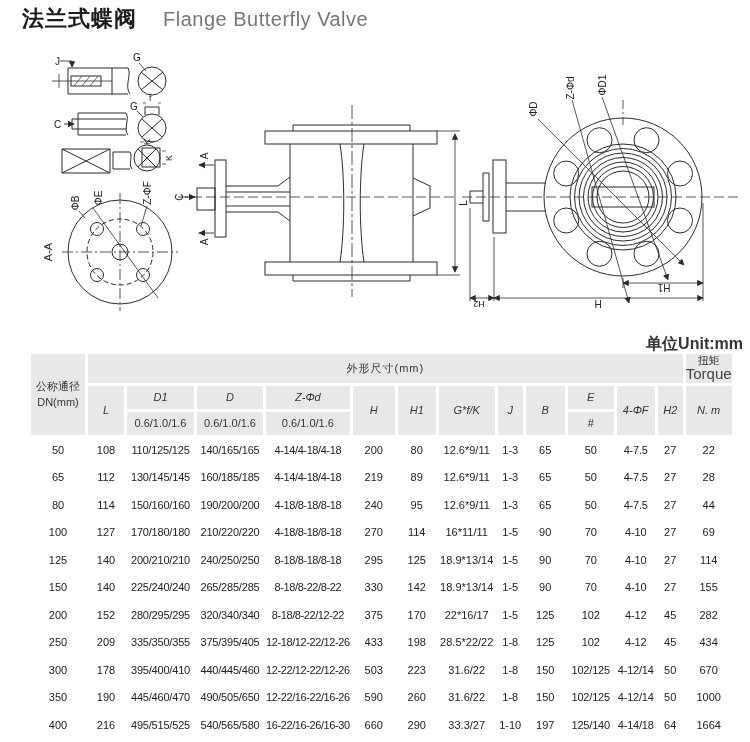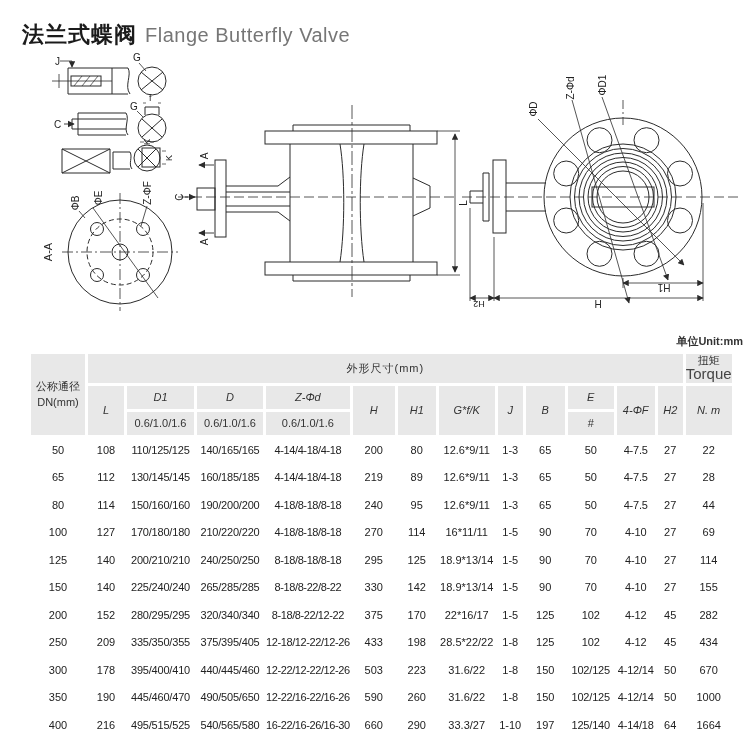--- a/index.html
+++ b/index.html
@@ -1,23 +1,23 @@
 <!DOCTYPE html>
 <html><head>
 <meta charset="utf-8">
 <style>
   html,body{margin:0;padding:0;background:#fff;}
   body{width:750px;height:742px;position:relative;overflow:hidden;
        font-family:"Liberation Sans","DejaVu Sans",sans-serif;color:#222;}
-  .page-title{position:absolute;left:22px;top:20px;display:flex;align-items:baseline;gap:8px;white-space:nowrap;}
+  .page-title{position:absolute;left:22px;top:4px;display:flex;align-items:baseline;gap:26px;white-space:nowrap;}
   .page-title .zh{font-size:22px;font-weight:bold;color:#1b1b1b;letter-spacing:1px;}
   .page-title .en{font-size:20px;font-weight:400;color:#767676;letter-spacing:.5px;}
   svg.drawing{position:absolute;left:0;top:45px;}
   svg text{font-family:"Liberation Sans","DejaVu Sans",sans-serif;fill:#222;}
-  .unit-note{position:absolute;right:7px;top:334px;font-size:11px;font-weight:600;color:#333;}
+  .unit-note{position:absolute;right:7px;top:334px;font-size:16px;font-weight:600;color:#333;}
   table.spec{position:absolute;left:28px;top:351px;border-collapse:separate;border-spacing:3px;table-layout:fixed;}
   table.spec th{background:#e8e8e8;font-weight:400;color:#333;font-size:11px;text-align:center;vertical-align:middle;padding:0;}
   table.spec td{font-size:11px;color:#222;text-align:center;vertical-align:middle;height:24.5px;padding:0;white-space:nowrap;}
   th.h-row1{height:18px;}
   th.h-row2{height:23px;font-style:italic;}
   th.h-row3{height:23px;margin-left:38px;}
   th.dn-cell{font-size:11.5px;text-align:left;padding-left:5px;line-height:1.5;}
   th.group-cell{font-size:12.5px;letter-spacing:1px;}
   th.torque-cell{font-size:11px;line-height:1.1;}
   th.torque-cell .en{font-size:15px;color:#444;display:block;}

